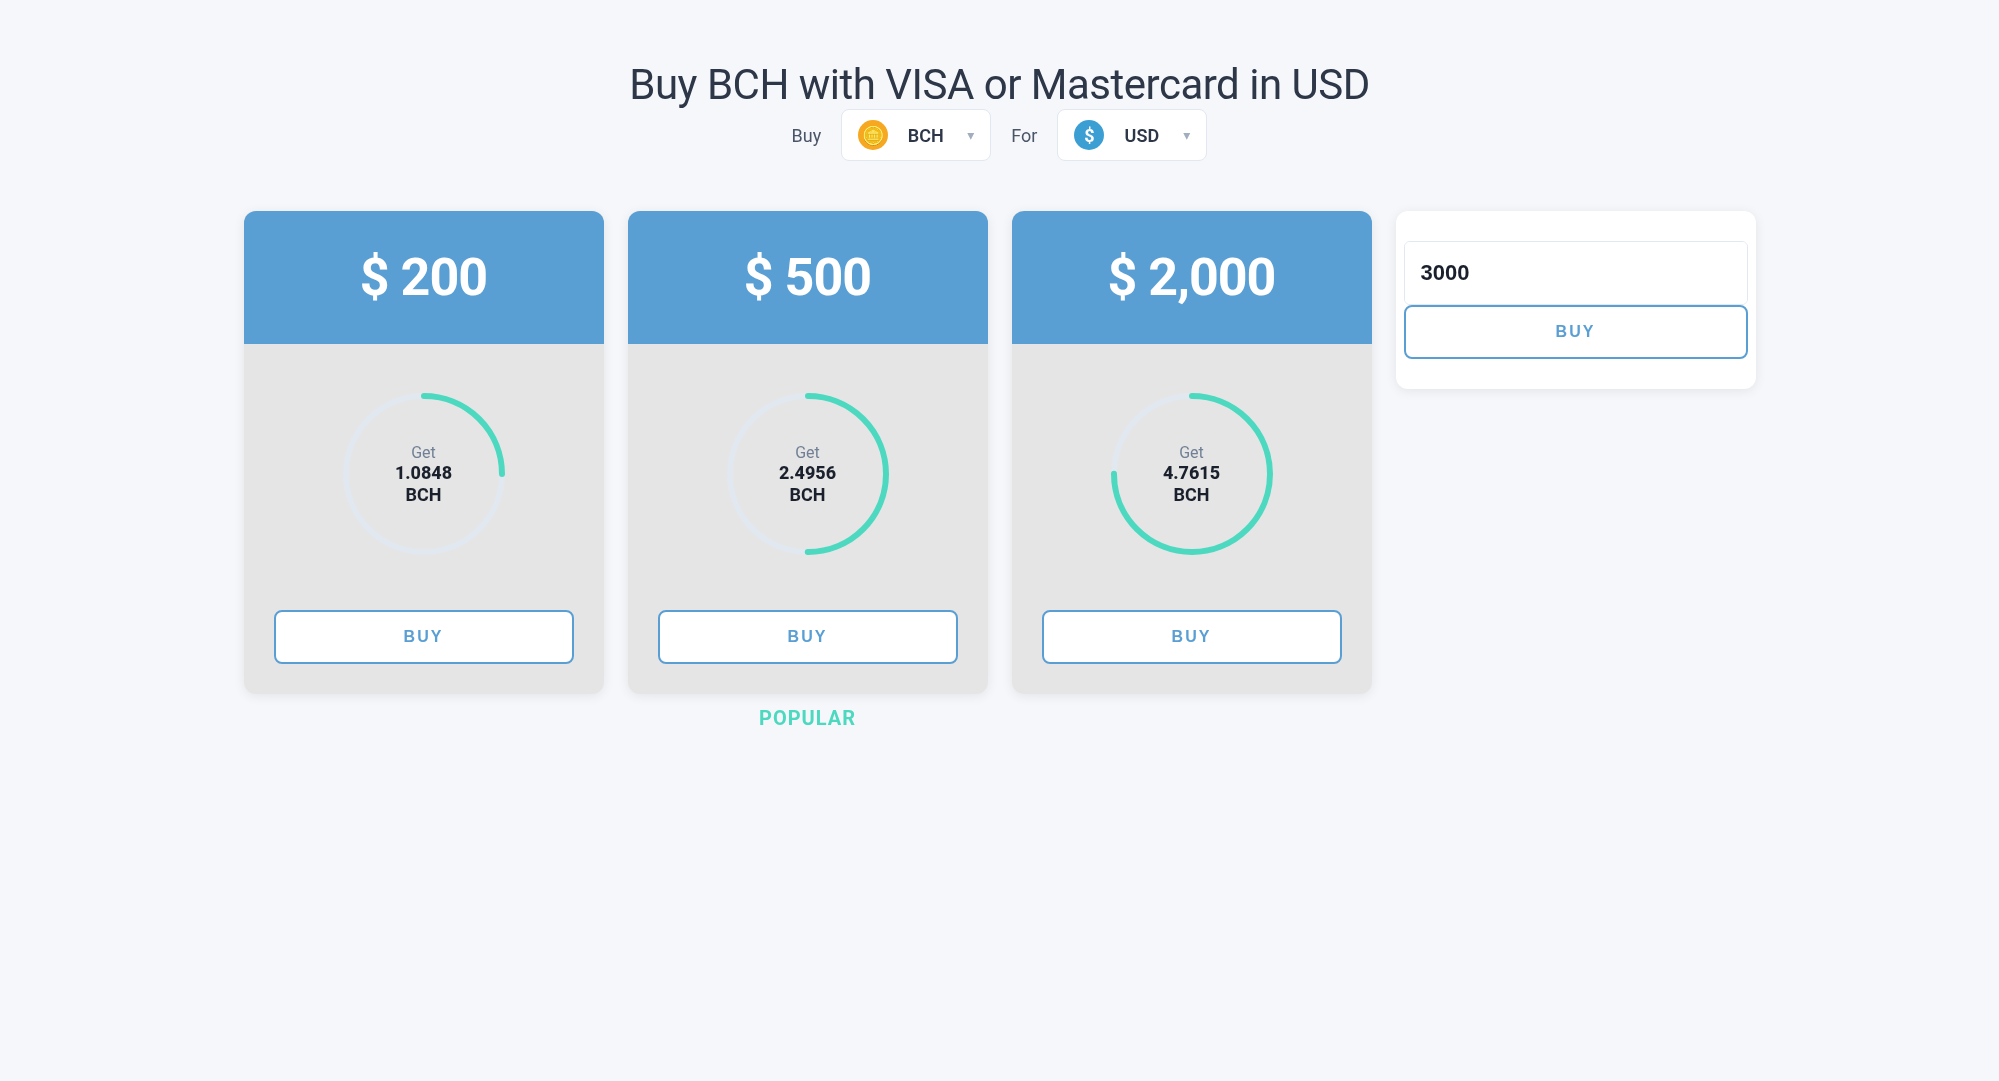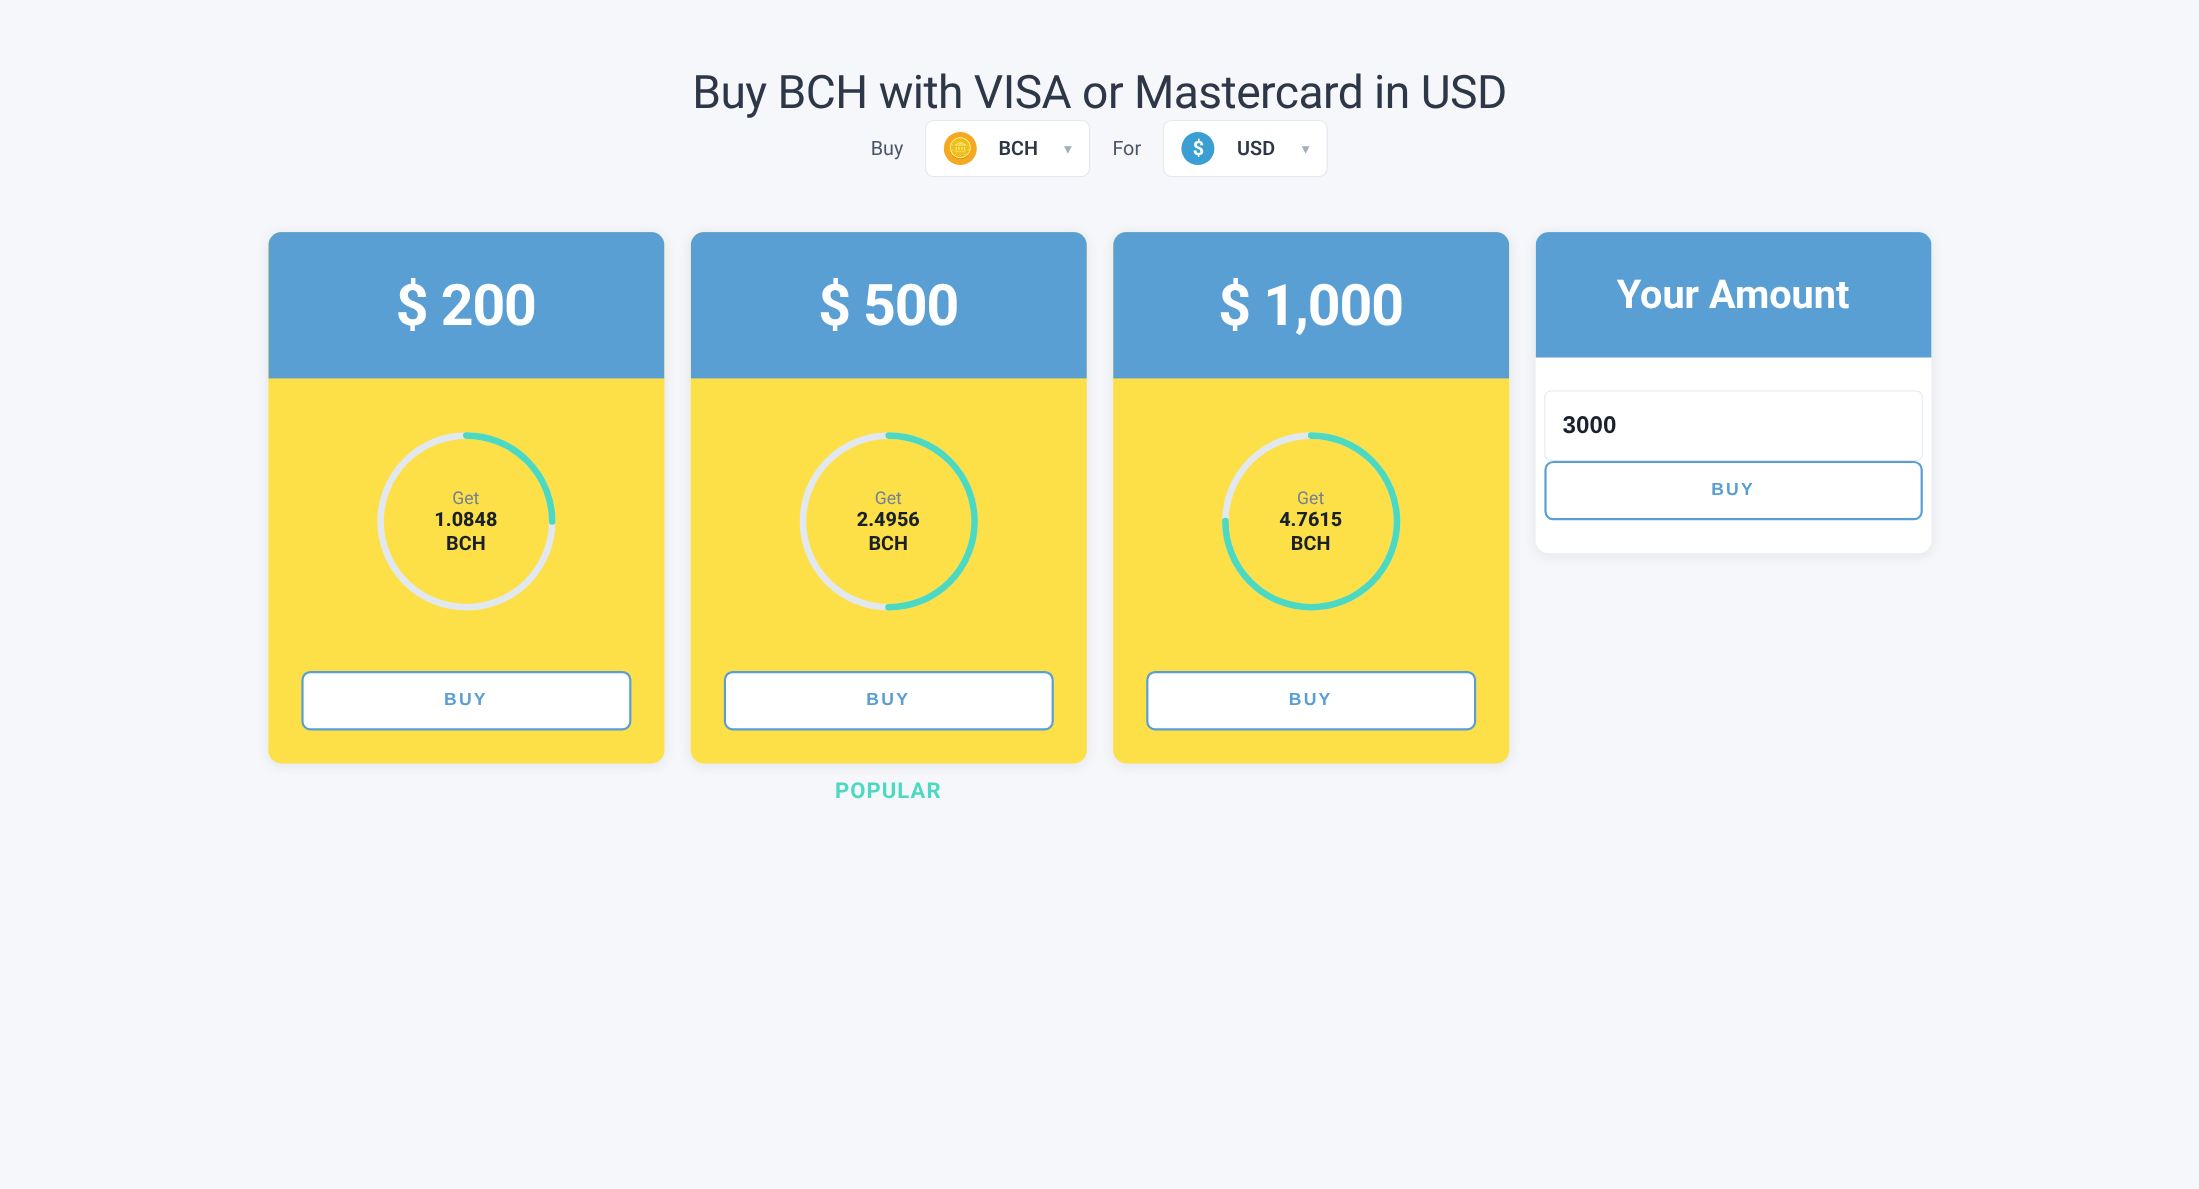--- a/index.html
+++ b/index.html
@@ -78,21 +78,21 @@
     }
 
     .cards-row {
       display: flex;
       gap: 24px;
       align-items: flex-start;
       flex-wrap: nowrap;
     }
 
     .card {
-      background: #fde047;
+      background: #e5e5e5;
       border-radius: 12px;
       box-shadow: 0 2px 12px rgba(0,0,0,0.08);
       overflow: hidden;
       width: 360px;
       position: relative;
     }
 
     .card-header {
       background: #5a9fd4;
       padding: 36px 20px;
@@ -302,42 +302,39 @@
           </div>
         </div>
         <button class="buy-btn">BUY</button>
       </div>
     </div>
     <div class="popular-badge">POPULAR</div>
   </div>
 
   <div class="card">
     <div class="card-header">
-      <span class="amount">$ 1,000</span>
+      <span class="amount">$ 2,000</span>
     </div>
     <div class="card-body">
       <div class="circle-container">
         <svg viewBox="0 0 180 180">
           <circle class="circle-bg" cx="90" cy="90" r="78"></circle>
           <circle class="circle-progress" cx="90" cy="90" r="78" stroke-dasharray="489.8" stroke-dashoffset="122.5"></circle>
         </svg>
         <div class="circle-text">
           <span class="get-label">Get</span>
           <span class="bch-amount">4.7615</span>
           <span class="bch-label">BCH</span>
         </div>
       </div>
       <button class="buy-btn">BUY</button>
     </div>
   </div>
 
   <div class="your-amount-card">
-    <div class="your-amount-header">
-      <span class="your-amount-title">Your Amount</span>
-    </div>
     <div class="your-amount-body">
       <div class="amount-input-row">
         <input class="amount-input" type="text" value="3000" style="">
 
       </div>
       <button class="buy-btn">BUY</button>
     </div>
   </div>
 
 </div>

